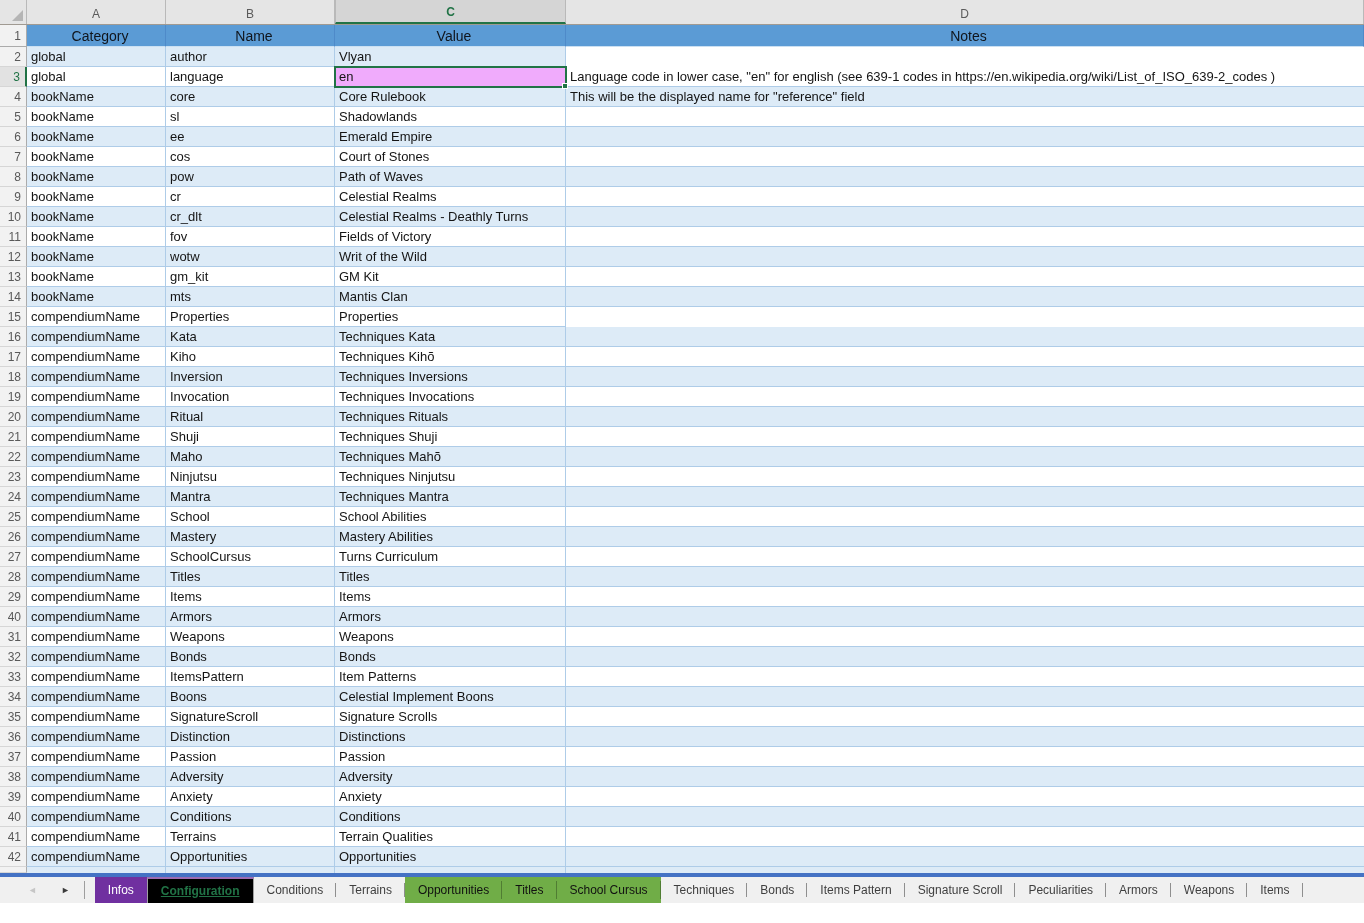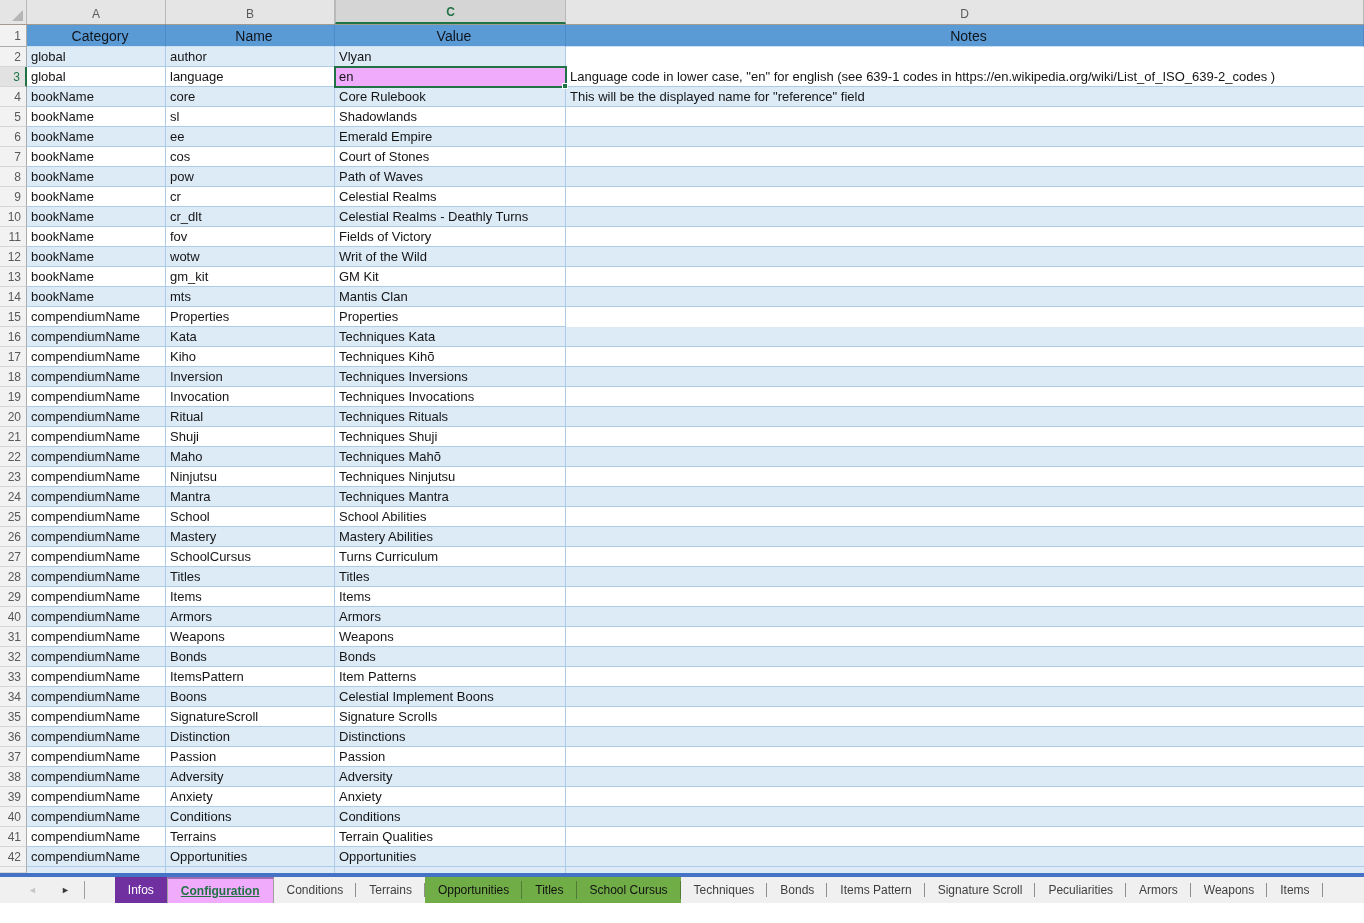--- a/index.html
+++ b/index.html
@@ -77,33 +77,33 @@
   
   .bluestrip{flex:0 0 4px;background:#4472C4;}
   .tabbar{
     flex:0 0 26px;background:#F0F0F0;display:flex;align-items:stretch;
     overflow:hidden;white-space:nowrap;
   }
   .nav{display:flex;align-items:center;padding:0 0 0 28px;gap:24px;flex:0 0 auto;}
   .arrow{font-size:9px;color:#3b3b3b;cursor:default;line-height:1;}
   .arrow.disabled{color:#C6C6C6;}
   .navdiv{width:1px;background:#9e9e9e;margin:4px 10px 4px 14px;flex:0 0 1px;}
-  .tabs{display:flex;align-items:stretch;flex:1 1 auto;overflow:hidden;margin-left:20px;}
+  .tabs{display:flex;align-items:stretch;flex:1 1 auto;overflow:hidden;}
   .tab{
     display:flex;align-items:center;padding:0 13px;font-size:12px;color:#3f3f3f;
     position:relative;box-sizing:border-box;flex:0 0 auto;
   }
   .tab.plain::after,.tab.green::after{
     content:"";position:absolute;right:0;top:6px;bottom:6px;width:1px;background:#8f8f8f;
   }
   .tab.green::after{background:rgba(0,0,0,0.28);top:4px;bottom:4px;}
   .tab.purple{background:#7030A0;color:#fff;}
   .tab.green{background:#70AD47;color:#111;}
   .tab.active{
-    background:#f0abfc;color:#217346;font-weight:bold;text-decoration:underline;
+    background:#000000;color:#217346;font-weight:bold;text-decoration:underline;
     border-top:2px solid #9C6BB3;border-left:1px solid #A0A0A0;border-right:1px solid #A0A0A0;
   }
 </style>
 </head>
 <body>
 
 <div class="app">
 
   <div class="colheads">
     <div class="corner">

